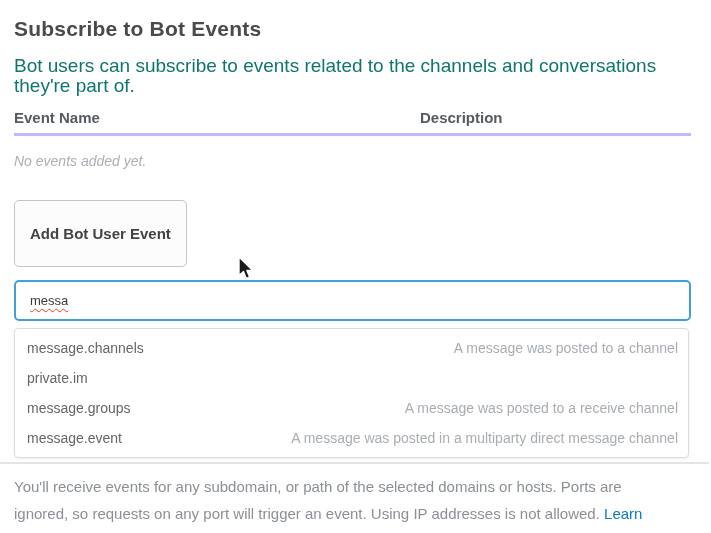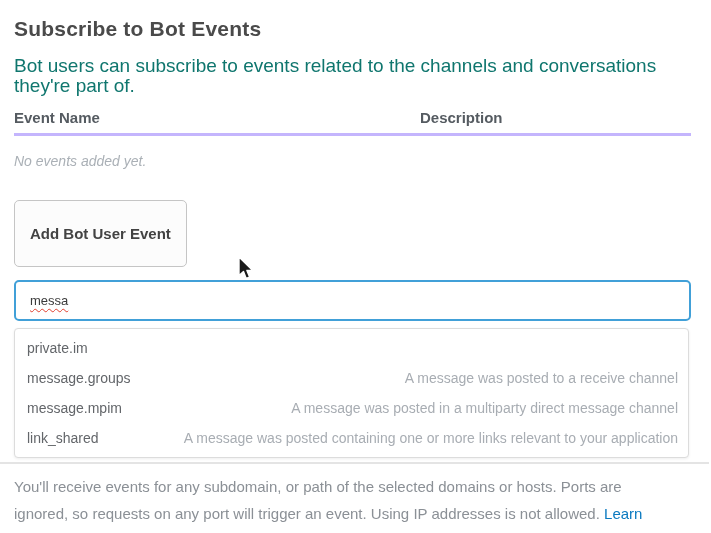--- a/index.html
+++ b/index.html
@@ -142,39 +142,39 @@
   <div class="empty-msg">No events added yet.</div>
 
   <button class="add-btn">Add Bot User Event</button>
 
   <div class="search-box">
     <span class="typed-text">messa</span>
   </div>
 
   <div class="dropdown">
 
+      <div class="dropdown-row">
+        <span class="event-name">message.channels</span>
+        <span class="event-desc">A message was posted to a channel</span>
+      </div>
 
       <div class="dropdown-row">
         <span class="event-name">private.im</span>
       </div>
 
       <div class="dropdown-row">
         <span class="event-name">message.groups</span>
         <span class="event-desc">A message was posted to a receive channel</span>
       </div>
 
       <div class="dropdown-row">
-        <span class="event-name">message.mpim</span>
+        <span class="event-name">message.event</span>
         <span class="event-desc">A message was posted in a multiparty direct message channel</span>
       </div>
 
-      <div class="dropdown-row">
-        <span class="event-name">link_shared</span>
-        <span class="event-desc">A message was posted containing one or more links relevant to your application</span>
-      </div>
     </div>
 
   <hr class="section-divider">
 
   <p class="footer-note">
     <span>You'll receive events for any subdomain, or path of the selected domains or hosts. Ports are ignored, so requests on any port will trigger an event. Using IP addresses is not allowed. </span><a class="learn-more-link">Learn more.</a>
   </p>
 
   
 

